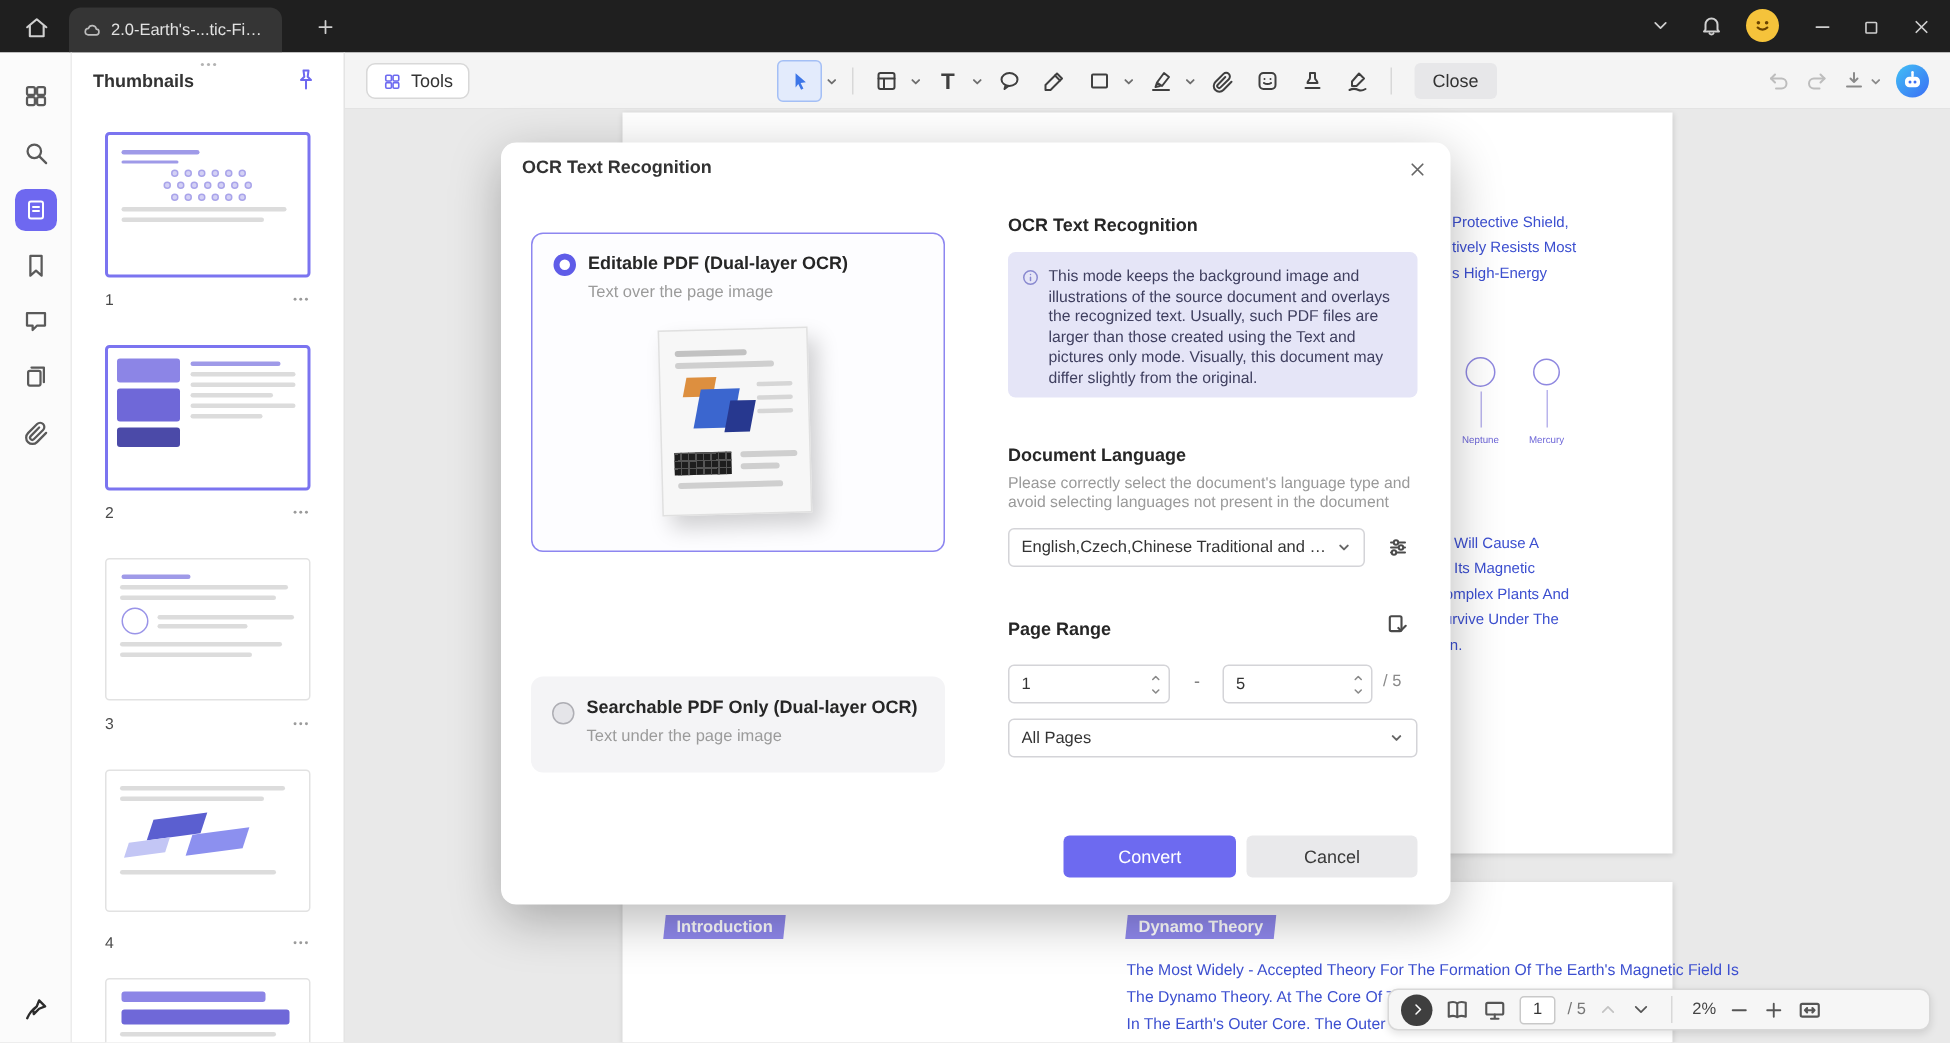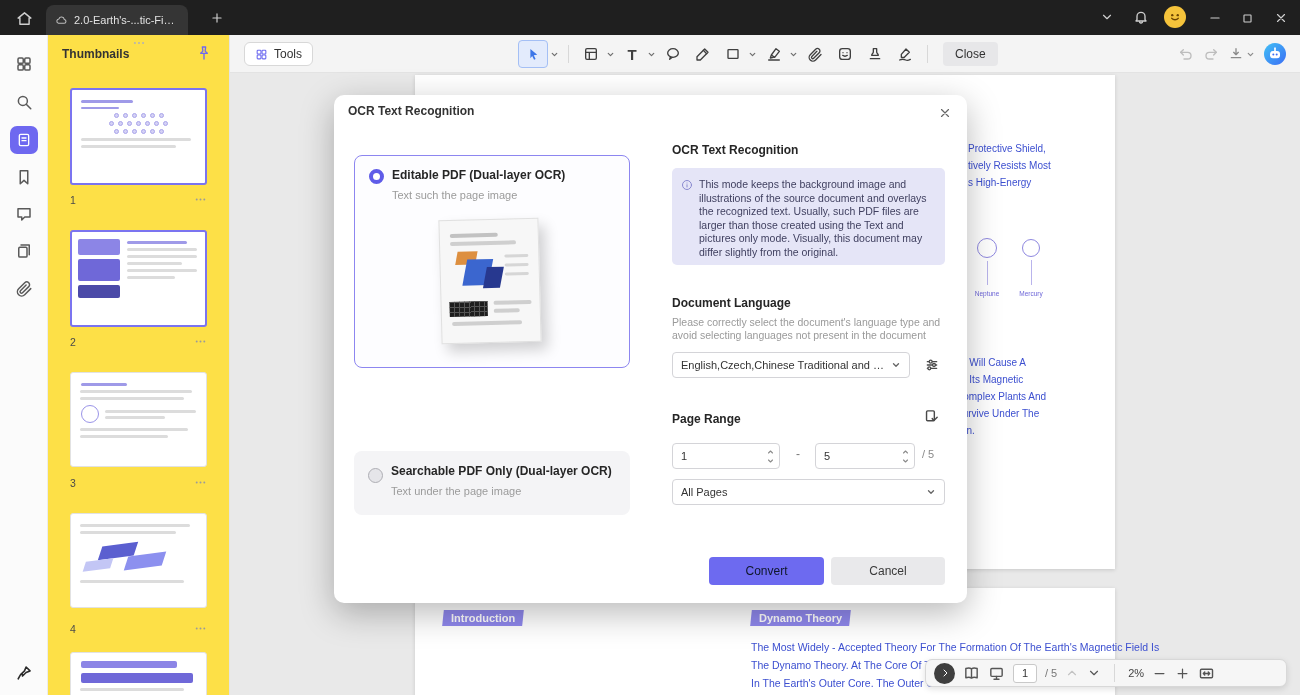--- a/index.html
+++ b/index.html
@@ -12,21 +12,21 @@
   
   .titlebar{position:absolute;left:0;top:0;width:1300px;height:35px;background:#1f1f1f}
   .tb-btn{position:absolute;display:flex;align-items:center;justify-content:center;color:#cfcfcf;cursor:default}
   .tb-tab{position:absolute;left:46px;top:5px;height:30px;width:142px;background:#353535;border-radius:8px 8px 0 0;display:flex;align-items:center;gap:6px;padding:0 9px;color:#e2e2e2}
   .tb-tab-title{font-size:11px;white-space:nowrap;overflow:hidden;text-overflow:ellipsis}
   
   .rail{position:absolute;left:0;top:35px;width:48px;height:660px;background:#fbfbfb;border-right:1px solid #ececec}
   .rail-ic{position:absolute;left:15px;color:#5a5a5a}
   .rail-sel{position:absolute;left:10px;width:28px;height:28px;border-radius:7px;background:#6e68f0;display:flex;align-items:center;justify-content:center;color:#fff}
   
-  .tpanel{position:absolute;left:48px;top:35px;width:182px;height:660px;background:#fde047;border-right:1px solid #e4e4e4;overflow:hidden}
+  .tpanel{position:absolute;left:48px;top:35px;width:182px;height:660px;background:#ffffff;border-right:1px solid #e4e4e4;overflow:hidden}
   .tcard{position:absolute;left:22px;width:137px;background:#fff;border-radius:3px;overflow:hidden}
   .tcard.sel{border:2px solid #7b74f0}
   .tcard.plain{border:1px solid #e2e2e2}
   .trow{position:absolute;left:22px;width:137px;display:flex;justify-content:space-between;align-items:center;font-size:10.5px;color:#4a4a4a}
   .ln{height:3px;background:#dcdcdc;border-radius:2px;margin:4px 7px}
   .lnp{background:#9f9ae8}
   .dotrow{display:flex;gap:4px;justify-content:center;margin:3px 0}
   .pdot{width:5px;height:5px;border-radius:50%;background:#d4d1f5;border:1px solid #a9a4ea}
   
   .toolbar{position:absolute;left:230px;top:35px;right:0;height:38px;background:#f4f4f4;border-bottom:1px solid #e3e3e3}
@@ -70,21 +70,21 @@
   .rx{left:338px;position:absolute}
   .h12{font-size:12px;font-weight:bold;color:#262626}
   .infobox{position:absolute;left:338px;top:73px;width:273px;height:97px;background:#e5e5f7;border-radius:5px;padding:10px 10px 10px 27px;font-size:10.5px;line-height:13.6px;color:#3f3f5f}
   .hint{font-size:10.5px;color:#9a9a9a;line-height:13px;white-space:nowrap}
   .select{position:absolute;height:26px;background:#fff;border:1px solid #d4d4d8;border-radius:4px;display:flex;align-items:center;padding:0 8px;font-size:11px;color:#333}
   .select .val{flex:1;white-space:nowrap;overflow:hidden;text-overflow:ellipsis}
   .spin{position:absolute;height:26px;background:#fff;border:1px solid #d4d4d8;border-radius:4px;display:flex;align-items:center;padding:0 4px 0 8px;font-size:11px;color:#333}
   .spin .val{flex:1}
   .spincol{display:flex;flex-direction:column;gap:1px;color:#8a8a8a}
   .btn{position:absolute;height:28px;border-radius:4px;display:flex;align-items:center;justify-content:center;font-size:12px}
-  .btn.primary{background:#6d6af0;color:#0f172a}
+  .btn.primary{background:#6d6af0;color:#ffffff}
   .btn.plain{background:#e9e9eb;color:#3a3a3a}
   
   .illus{position:absolute;left:85px;top:63px;width:100px;height:124px;background:#f7f7f7;border:1px solid #e0e0e0;box-shadow:6px 8px 14px rgba(0,0,0,.18);transform:rotate(-1.5deg);padding:9px 8px}
   .il-ln{height:4px;background:#cfcfcf;border-radius:2px;margin:4px 2px}
   .kbd{width:38px;height:15px;background:#1e1e1e;background-image:repeating-linear-gradient(90deg,transparent 0 4px,#555 4px 5px),repeating-linear-gradient(0deg,transparent 0 4px,#555 4px 5px)}
 </style>
 </head>
 <body>
 
 <svg width="0" height="0" style="position:absolute">
@@ -674,21 +674,21 @@
     <div class="dlg-title">OCR Text Recognition</div>
     <div class="dlg-close">
         <svg class="i" width="14" height="14">
           <use href="#i-close"></use>
         </svg>
       </div>
 
     <div class="opt-card sel" style="top:60px;height:213px">
       <div class="radio on" style="top:13px"></div>
       <div class="opt-label" style="top:12px">Editable PDF (Dual-layer OCR)</div>
-      <div class="opt-sub" style="top:33px">Text such the page image</div>
+      <div class="opt-sub" style="top:33px">Text over the page image</div>
       <div class="illus">
         <div class="il-ln" style="width:48px;background:#c2c2c2"></div>
         <div class="il-ln" style="width:66px"></div>
         <div style="position:relative;height:42px;margin:6px 0">
           <div style="position:absolute;left:8px;top:0;width:20px;height:13px;background:#dd8f3f;transform:skewX(-12deg)"></div>
           <div style="position:absolute;left:16px;top:8px;width:26px;height:26px;background:#3b66cf;transform:skewX(-12deg)"></div>
           <div style="position:absolute;left:36px;top:16px;width:17px;height:21px;background:#27388f;transform:skewX(-12deg)"></div>
           <div style="position:absolute;right:2px;top:4px;width:24px;height:3px;background:#d6d6d6;border-radius:2px"></div>
           <div style="position:absolute;right:2px;top:13px;width:24px;height:3px;background:#d6d6d6;border-radius:2px"></div>
           <div style="position:absolute;right:2px;top:22px;width:24px;height:3px;background:#d6d6d6;border-radius:2px"></div>

